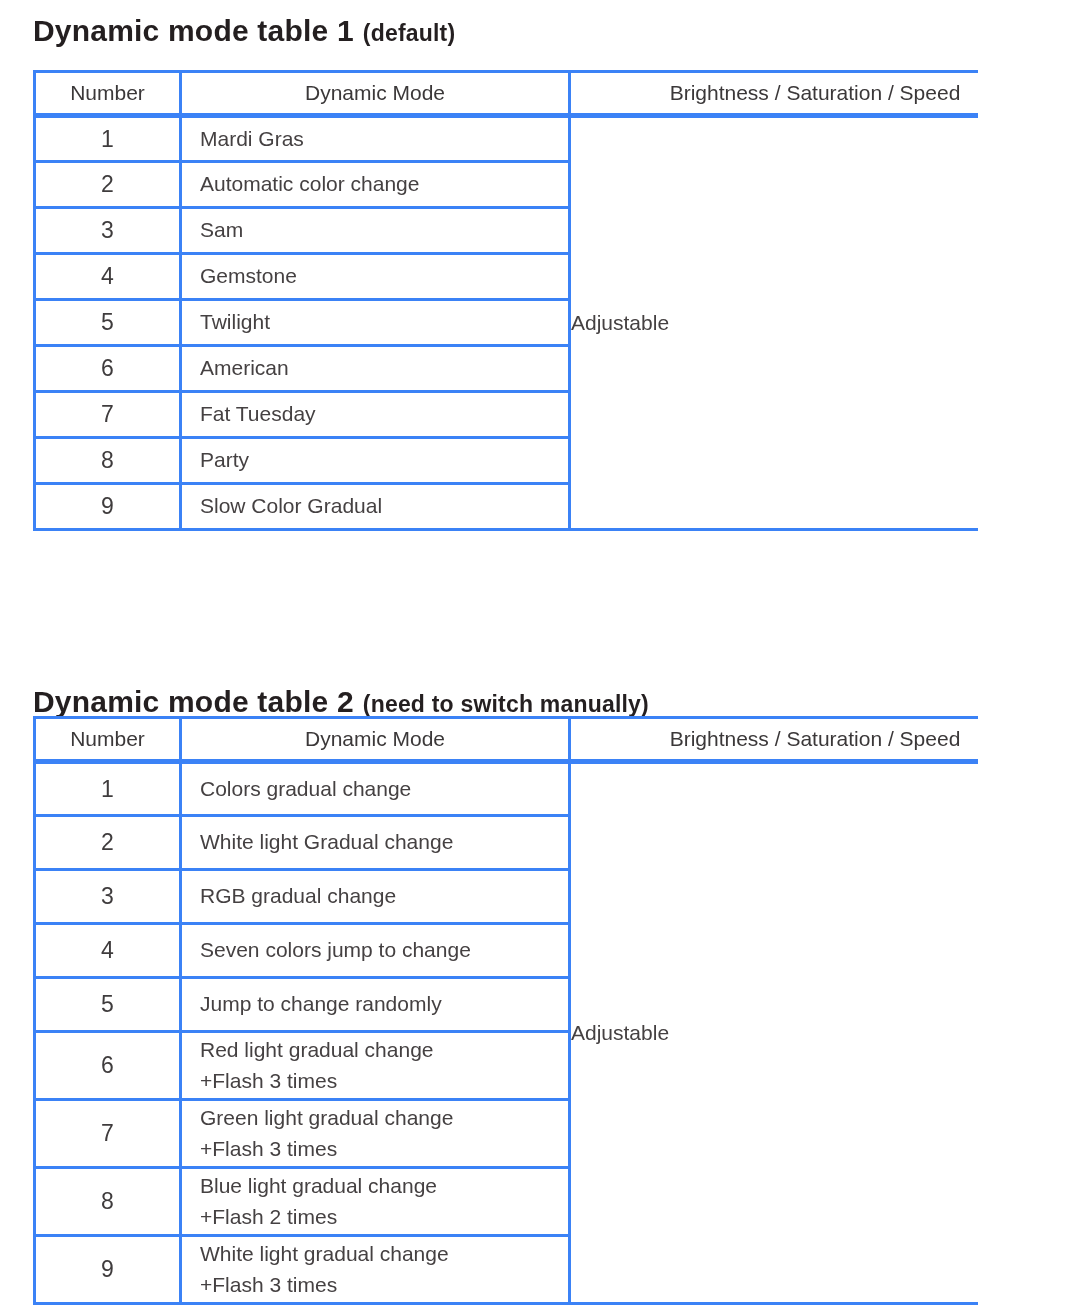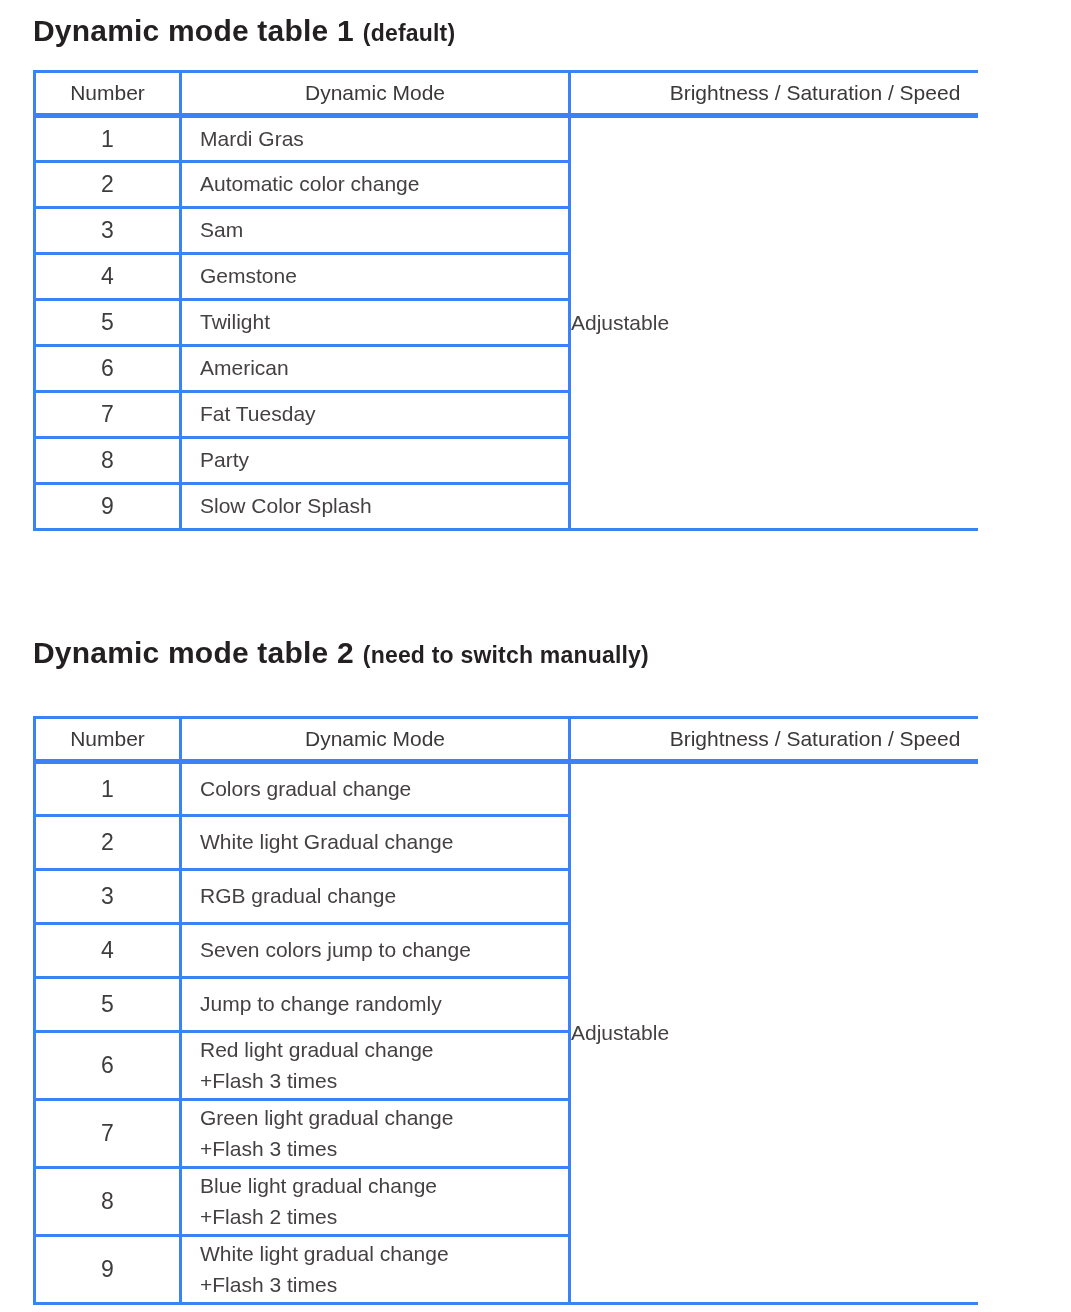--- a/index.html
+++ b/index.html
@@ -6,21 +6,21 @@
   .page{
     position:relative;width:978px;height:1312px;background:#fff;overflow:hidden;
     font-family:"Liberation Sans",sans-serif;color:#454142;
   }
   .tbl-title{
     position:absolute;margin:0;font-size:30px;font-weight:700;color:#241f20;
     letter-spacing:.2px;white-space:nowrap;
   }
   .tbl-title .note{font-size:23px;font-weight:700;margin-left:9px;}
   #t1-title{left:33px;top:14px;}
-  #t2-title{left:33px;top:636px;}
+  #t2-title{left:33px;top:685px;}
 
   table.modes{
     position:absolute;left:33px;width:1026px;border-collapse:collapse;table-layout:fixed;
     background:#fff;color:#454142;
   }
   #t1{top:70px;}
   #t2{top:716px;}
   .modes th,.modes td{border:3px solid #3b82f6;padding:0;}
   .modes thead th{
     font-weight:400;font-size:21px;color:#3b3839;height:40px;text-align:center;
@@ -98,21 +98,21 @@
         <tr class="single">
           <td class="num">7</td>
           <td class="mode">Fat Tuesday</td>
         </tr>
         <tr class="single">
           <td class="num">8</td>
           <td class="mode">Party</td>
         </tr>
         <tr class="single">
           <td class="num">9</td>
-          <td class="mode">Slow Color Splash</td>
+          <td class="mode">Slow Color Gradual</td>
         </tr>
       </tbody>
     </table>
 
   <h2 class="tbl-title" id="t2-title"><span>Dynamic mode table 2</span><span class="note">(need to switch manually)</span></h2>
   <table class="modes t2" id="t2">
       <colgroup>
         <col style="width: 146px;">
         <col style="width: 389px;">
         <col style="width: 491px;">

